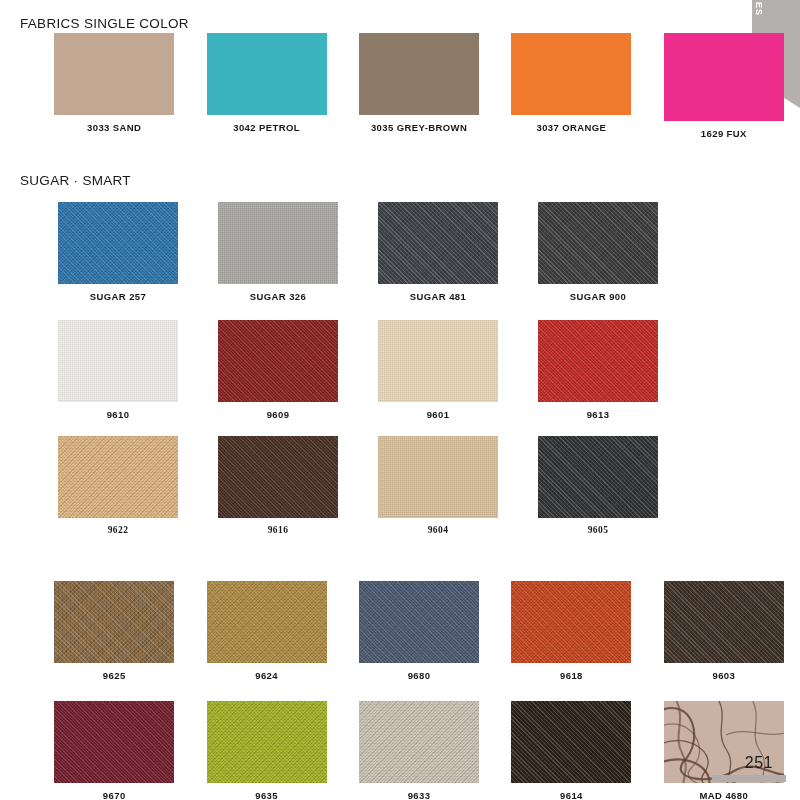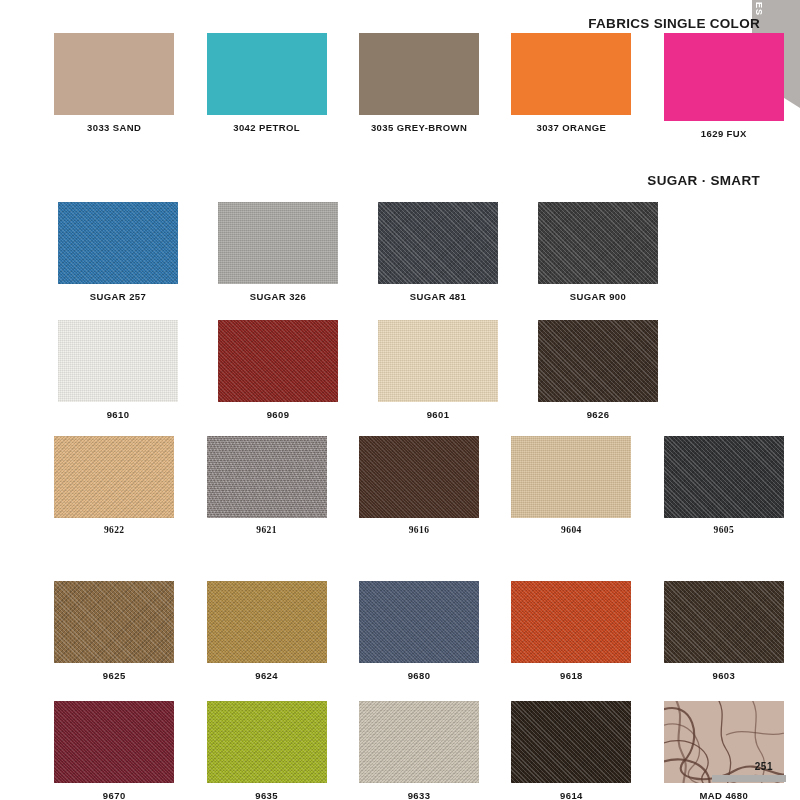--- a/index.html
+++ b/index.html
@@ -20,22 +20,22 @@
   }
   .corner-tab .tab-label{
     position:absolute;top:2px;left:12px;
     transform:rotate(90deg);transform-origin:left top;
     font-size:9px;font-weight:700;letter-spacing:1px;color:#ffffff;
     white-space:nowrap;
   }
 
   
   .section-title{
-    text-align:right;font-size:13.5px;font-weight:700;color:#1a1a1a;
-    letter-spacing:.3px;font-family:"Liberation Sans",sans-serif;
+    text-align:left;font-size:13.5px;font-weight:400;color:#1a1a1a;
+    letter-spacing:.3px;font-family:"Liberation Sans",sans-serif;margin-left:20px;
   }
   #title-fabrics{position:absolute;left:0;top:16px;width:760px;}
   #title-sugar{position:absolute;left:0;top:173px;width:760px;}
 
   
   .row{position:absolute;left:0;width:800px;display:flex;}
   .cell{width:160px;margin:0;display:flex;flex-direction:column;align-items:center;}
   .cell.pad-left{margin-left:38px;}
   .swatch{
     width:120px;height:82px;background-color:#ccc;position:relative;overflow:hidden;
@@ -72,21 +72,21 @@
       repeating-linear-gradient(64deg, rgba(255,255,255,.10) 0 1px, rgba(0,0,0,.10) 1px 3px),
       repeating-linear-gradient(-64deg, rgba(0,0,0,.08) 0 1px, rgba(255,255,255,.07) 1px 3px);
   }
 
   
   .pattern-svg{position:absolute;inset:0;width:100%;height:100%;display:block;}
 
   
   #page-number{
     position:absolute;right:27px;bottom:28px;
-    font-size:10px;font-weight:700;color:#1a1a1a;letter-spacing:.5px;
+    font-size:16px;font-weight:400;color:#1a1a1a;letter-spacing:.5px;
   }
   #page-bar{
     position:absolute;right:14px;bottom:18px;width:74px;height:7px;background:#b0aead;
   }
 </style>
 </head>
 <body>
 
 <div class="page">
 
@@ -171,38 +171,32 @@
           </div>
           <div class="caption">9609</div>
         </div>
         <div class="cell">
           <div class="swatch" title="9601" style="background-color: rgb(232, 215, 184);">
             <div class="weave t-flat"></div>
           </div>
           <div class="caption">9601</div>
         </div>
         <div class="cell">
-          <div class="swatch" title="9626" style="background-color: rgb(61, 48, 39);">
-            <div class="weave t-coarse"></div>
-          </div>
-          <div class="caption">9626</div>
+          <div class="swatch" title="9613" style="background-color: rgb(195, 42, 38);">
+            <div class="weave t-knit"></div>
+          </div>
+          <div class="caption">9613</div>
         </div>
       </div>
       <div class="row" style="top: 436px; font-family: Liberation Serif, serif;">
         <div class="cell pad-left">
           <div class="swatch" title="9622" style="background-color: rgb(223, 182, 131);">
             <div class="weave t-knit"></div>
           </div>
           <div class="caption">9622</div>
-        </div>
-        <div class="cell">
-          <div class="swatch" title="9621" style="background-color: rgb(141, 132, 131);">
-            <div class="weave t-melange"></div>
-          </div>
-          <div class="caption">9621</div>
         </div>
         <div class="cell">
           <div class="swatch" title="9616" style="background-color: rgb(75, 49, 37);">
             <div class="weave t-knit"></div>
           </div>
           <div class="caption">9616</div>
         </div>
         <div class="cell">
           <div class="swatch" title="9604" style="background-color: rgb(216, 192, 154);">
             <div class="weave t-flat"></div>

